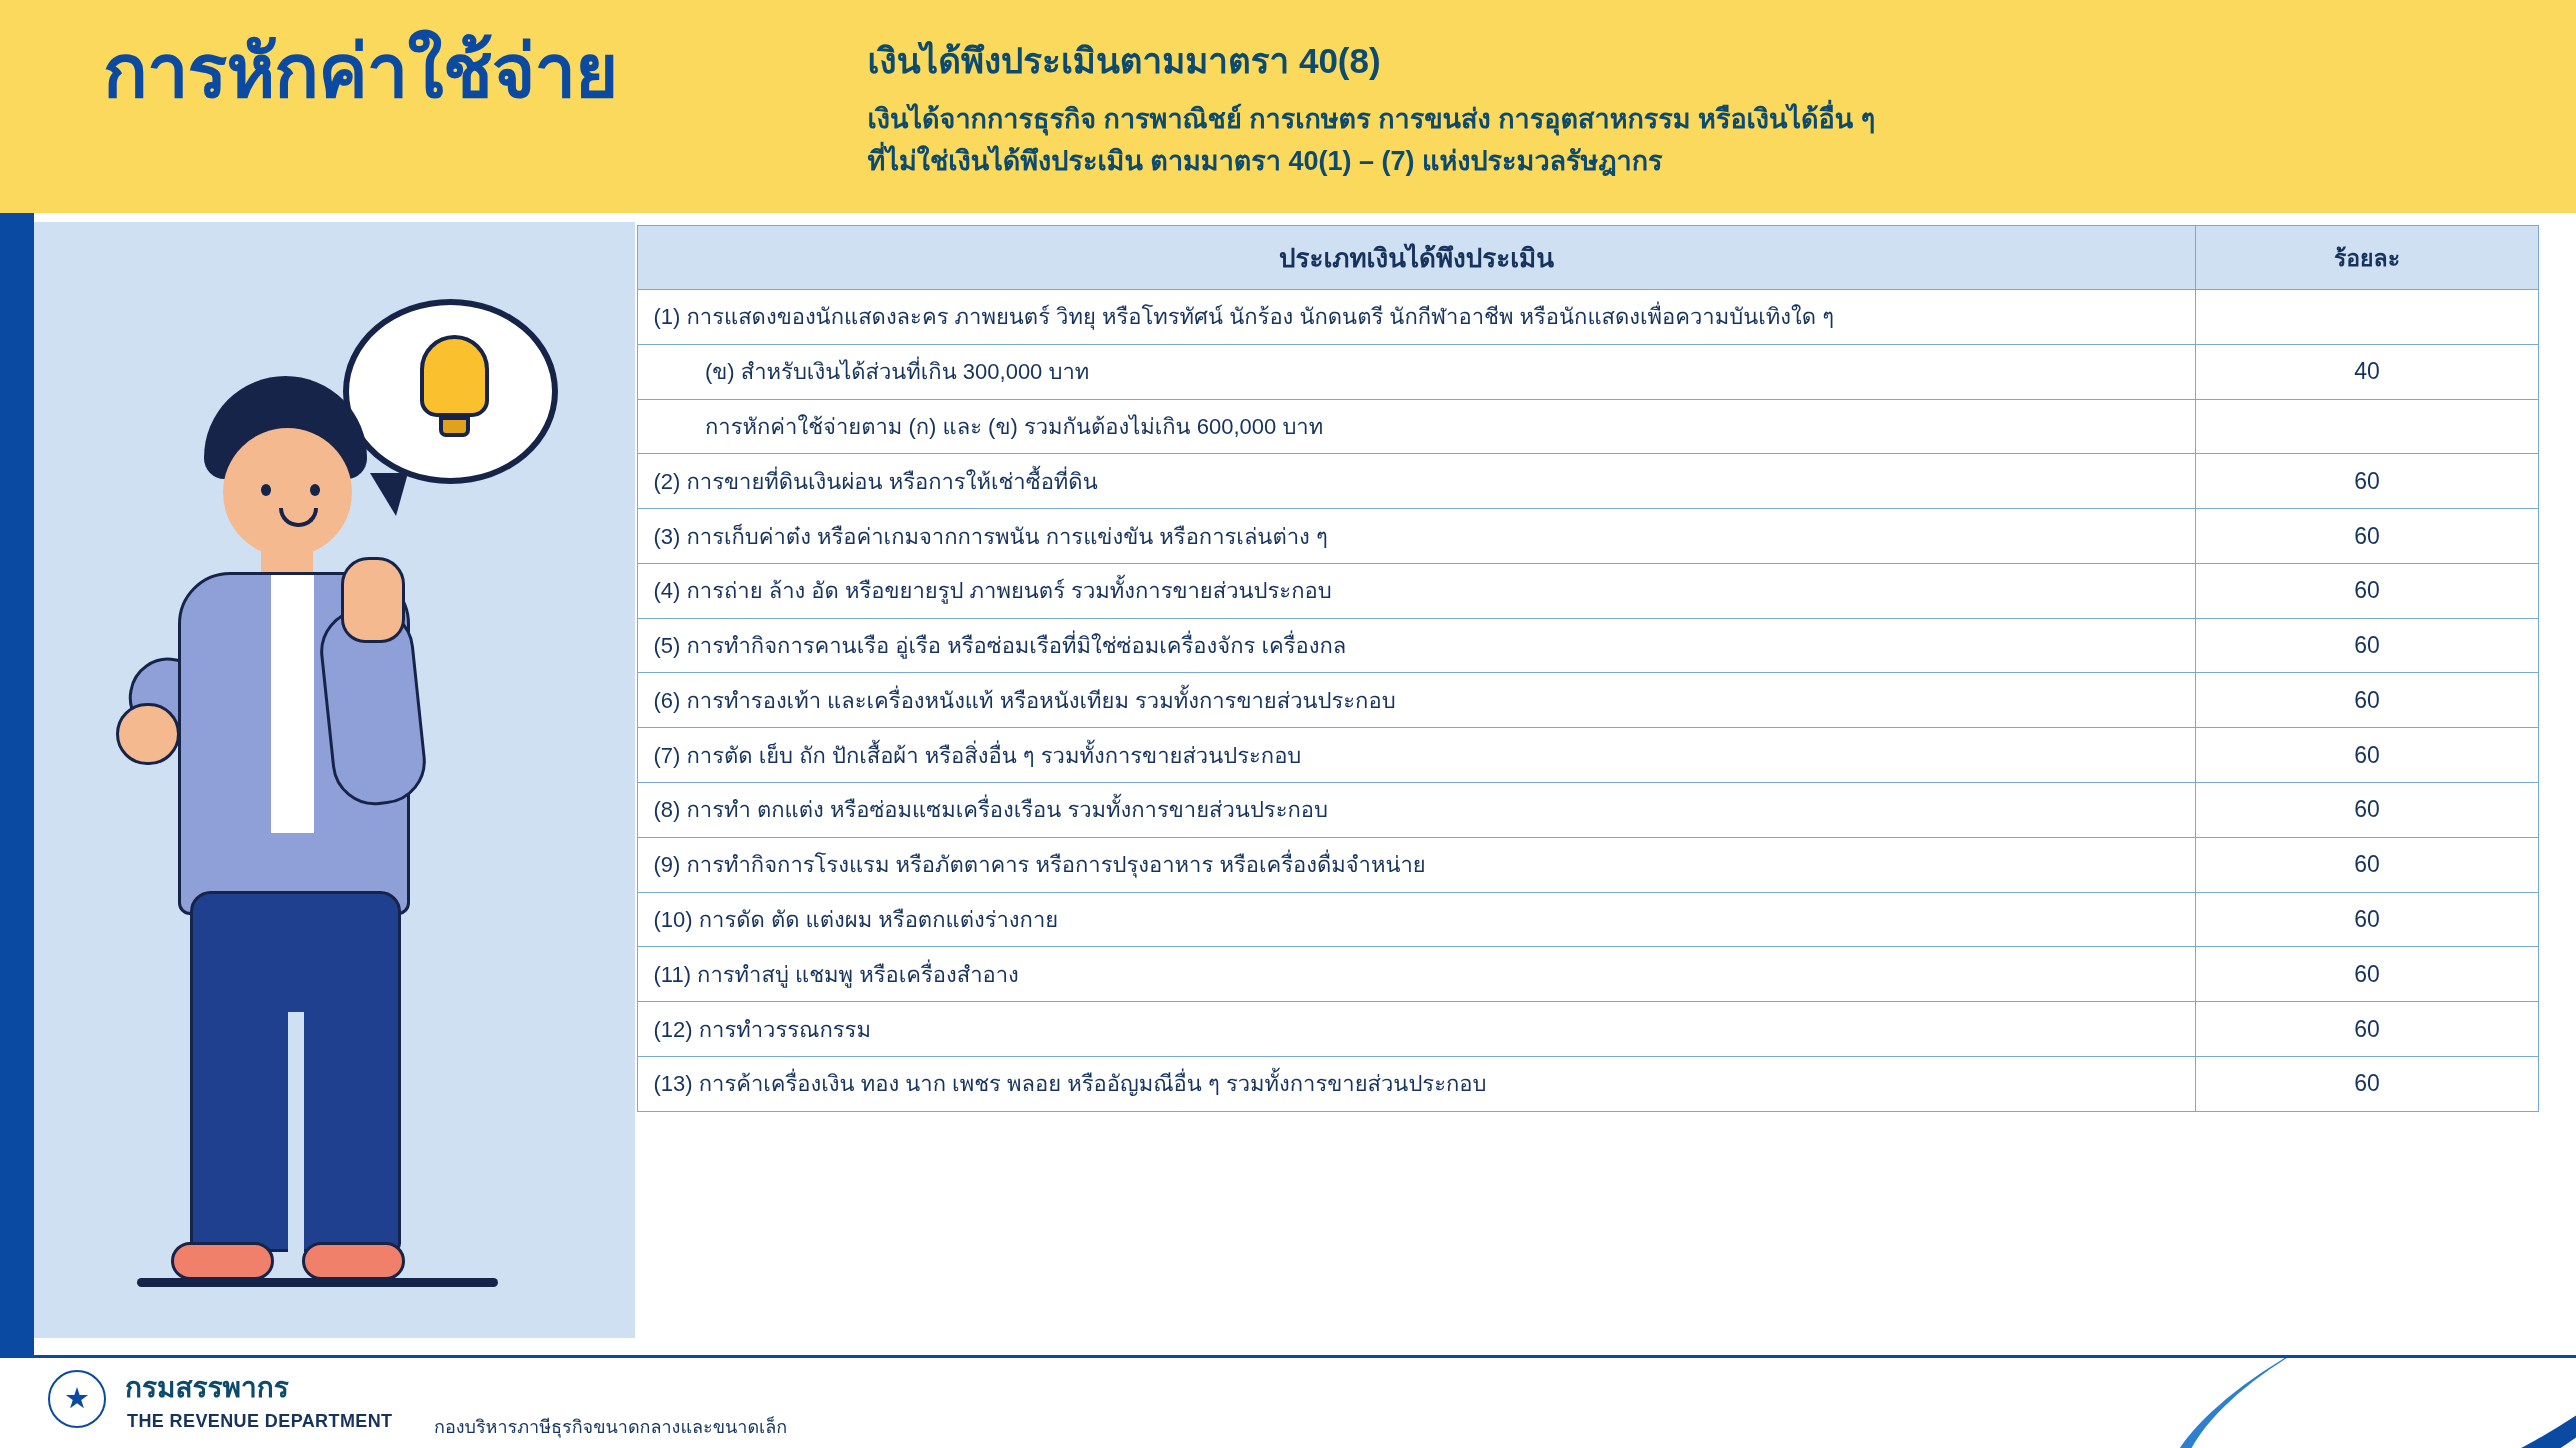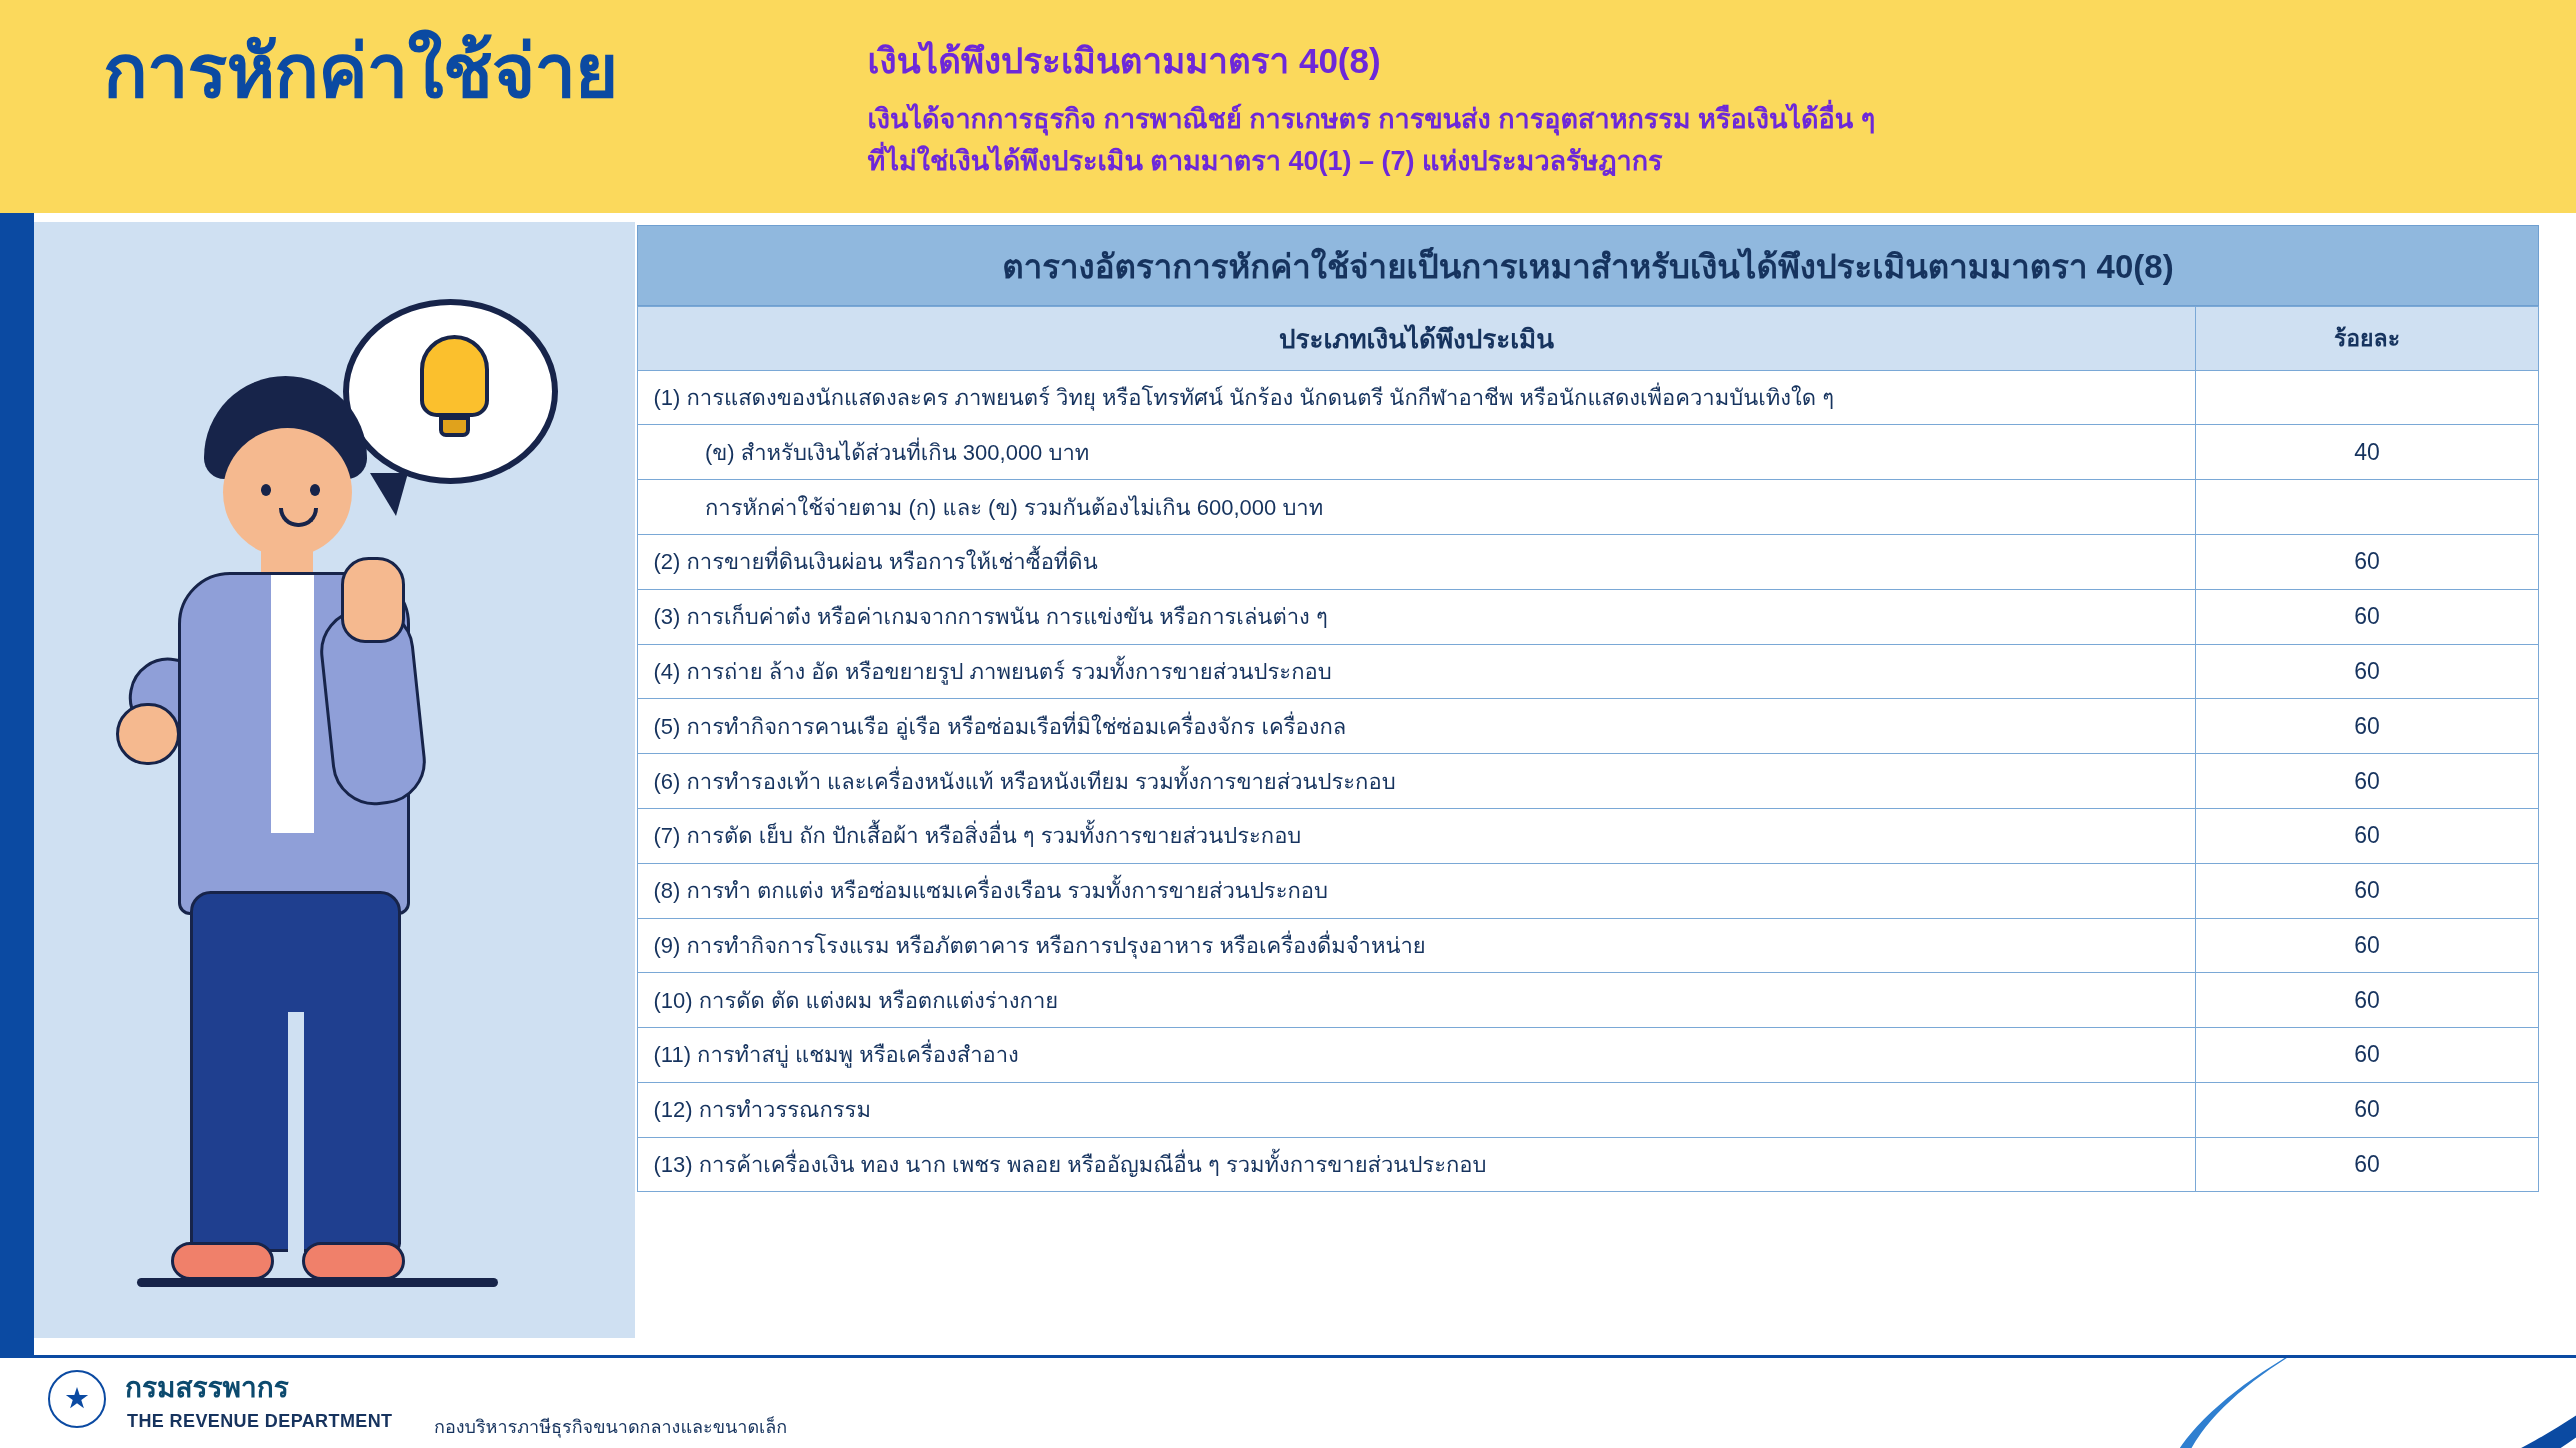--- a/index.html
+++ b/index.html
@@ -31,21 +31,21 @@
     color: #0b4aa2;
     font-size: 74px;
     font-weight: bold;
     letter-spacing: -0.9px;
     line-height: 1.05;
     white-space: nowrap;
   }
   .header-right {
     padding-top: 38px;
     padding-left: 8.6px;
-    color: #6d28d9;
+    color: #0c4a6e;
   }
   .header-right .hr-line1 {
     font-size: 35px;
     font-weight: bold;
     line-height: 1.3;
     margin-bottom: 15.5px;
   }
   .header-right .hr-line {
     font-size: 27px;
     line-height: 1.55;
@@ -245,21 +245,20 @@
       <div class="hand-point"></div>
       <div class="pants"></div>
       <div class="pant-gap"></div>
       <div class="shoe l"></div>
       <div class="shoe r"></div>
       <div class="ground"></div>
     </div>
   </div>
 
   <div class="table-wrap">
-    <div class="tbl-title">ตารางอัตราการหักค่าใช้จ่ายเป็นการเหมาสำหรับเงินได้พึงประเมินตามมาตรา 40(8)</div>
     <table>
       <thead>
         <tr>
           <th>ประเภทเงินได้พึงประเมิน</th>
           <th class="col-pct">ร้อยละ</th>
         </tr>
       </thead>
       <tbody id="tbody">
           <tr>
             <td class="desc">(1)  การแสดงของนักแสดงละคร ภาพยนตร์ วิทยุ หรือโทรทัศน์ นักร้อง นักดนตรี นักกีฬาอาชีพ หรือนักแสดงเพื่อความบันเทิงใด ๆ</td>

